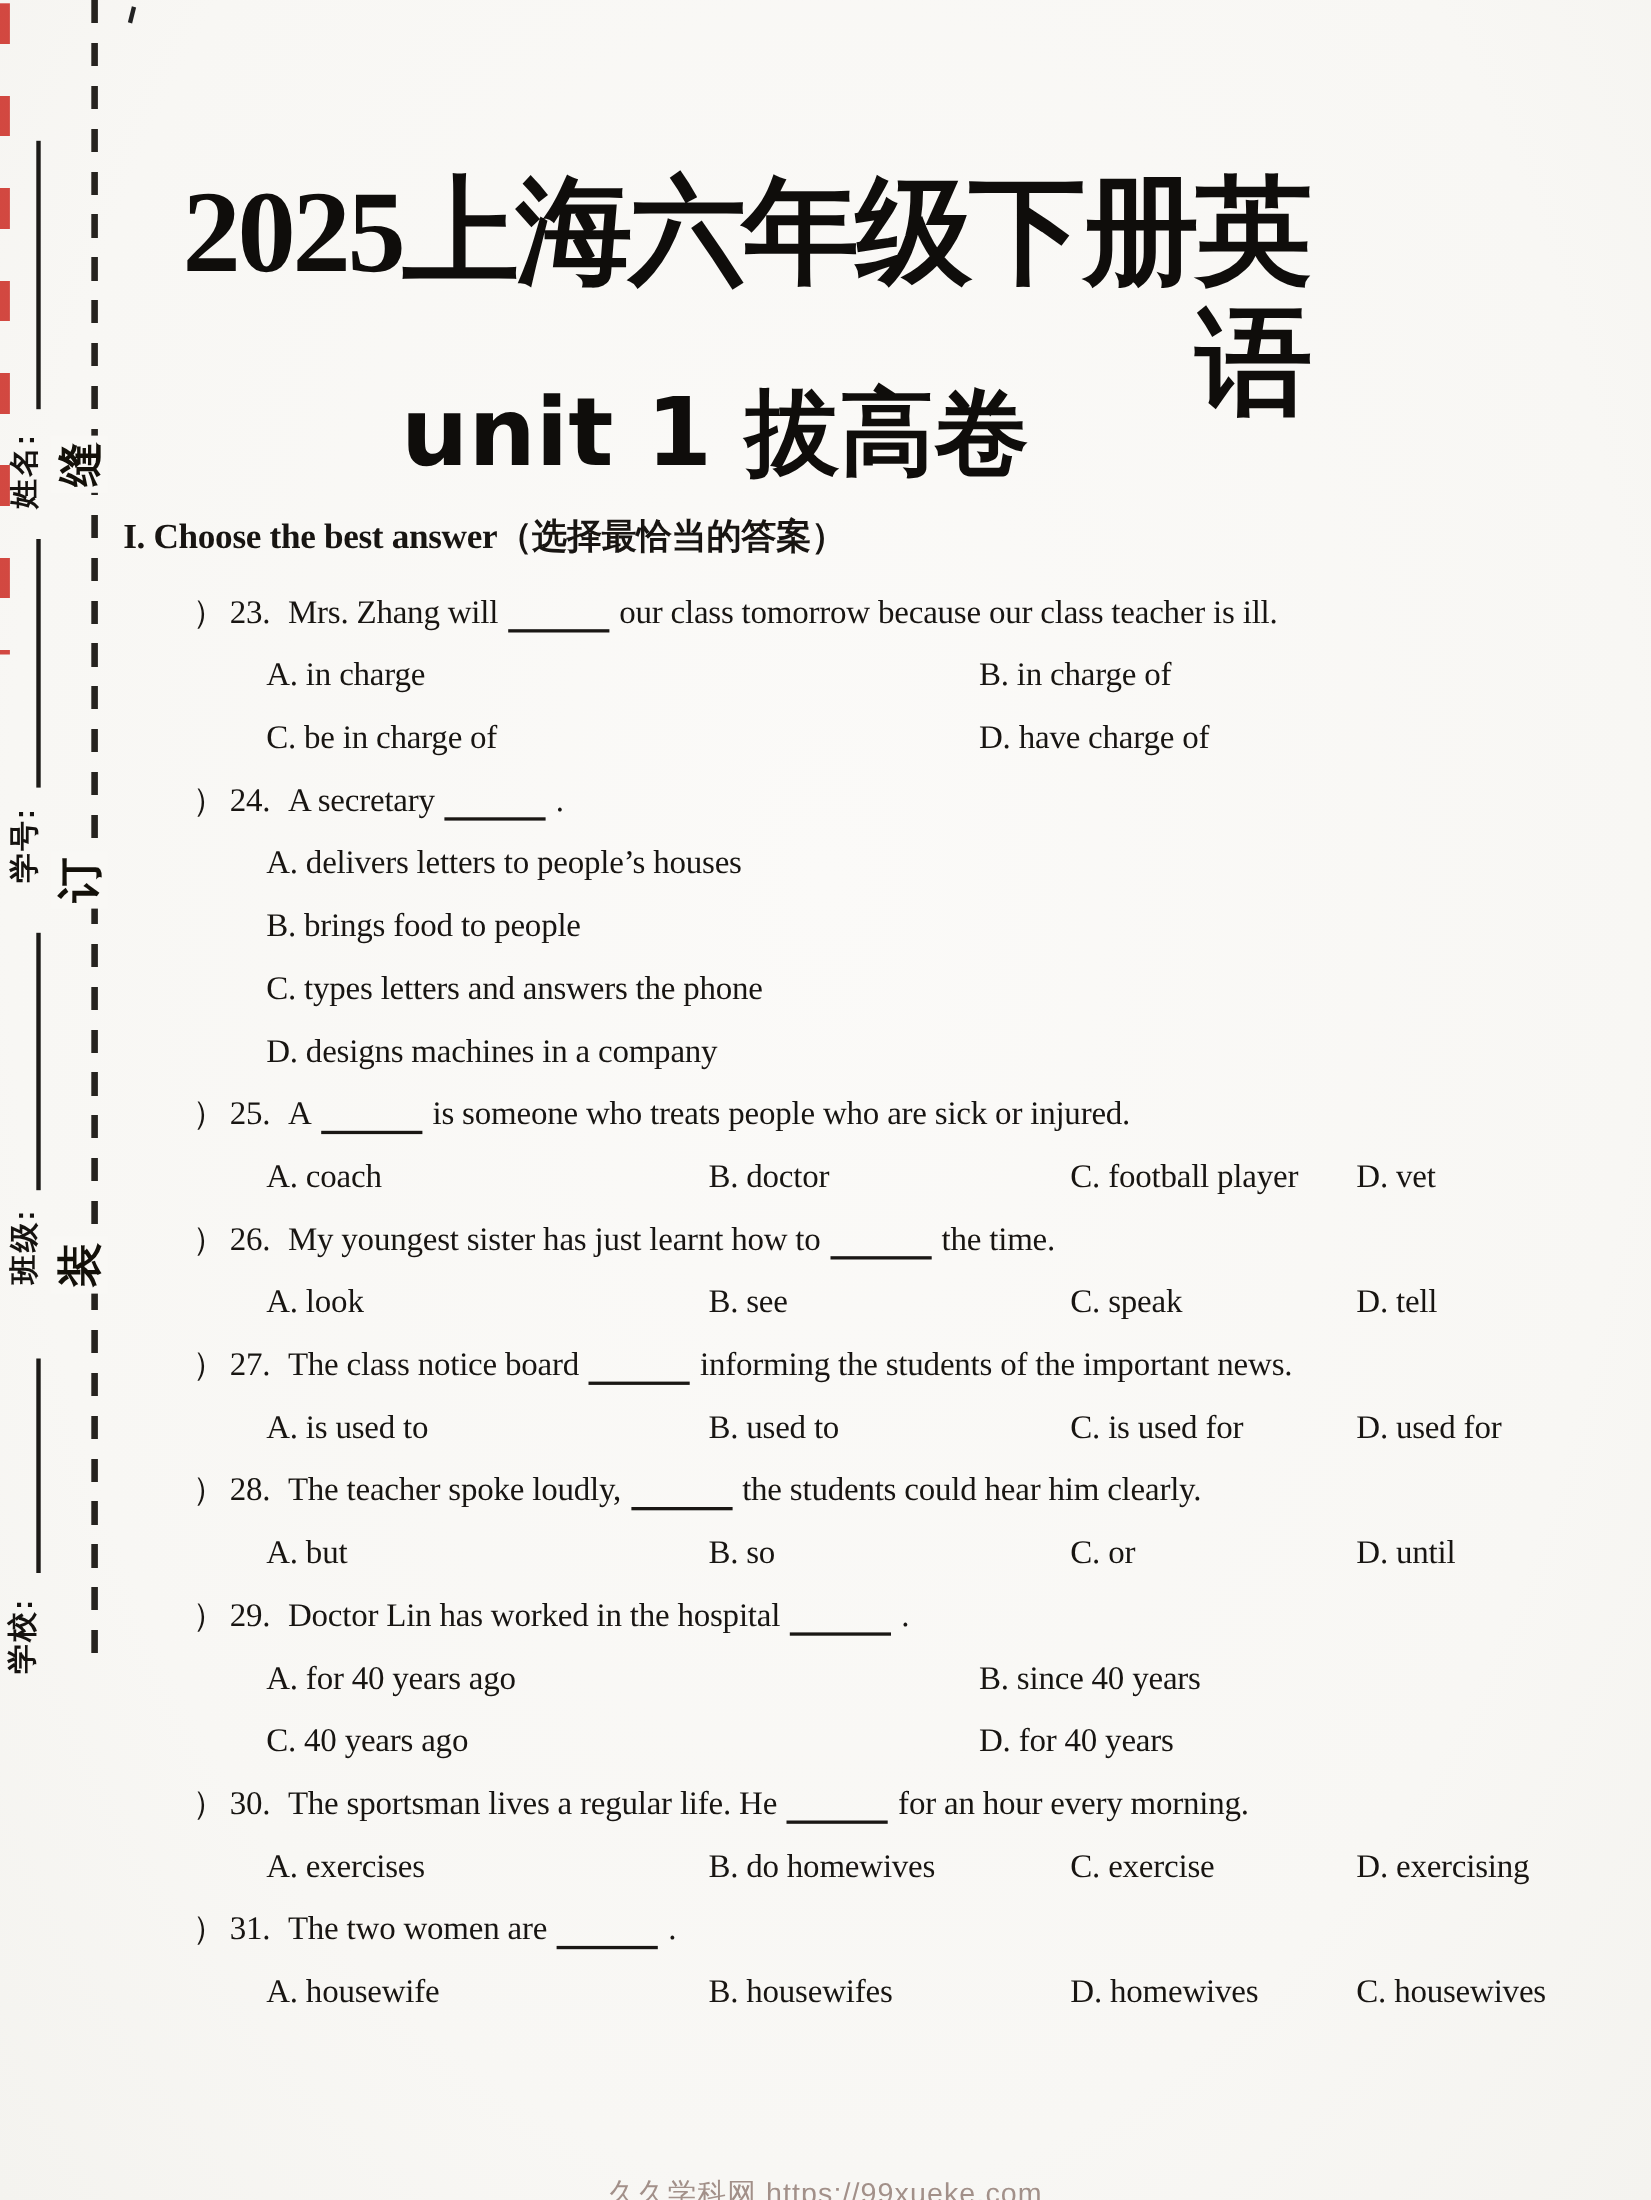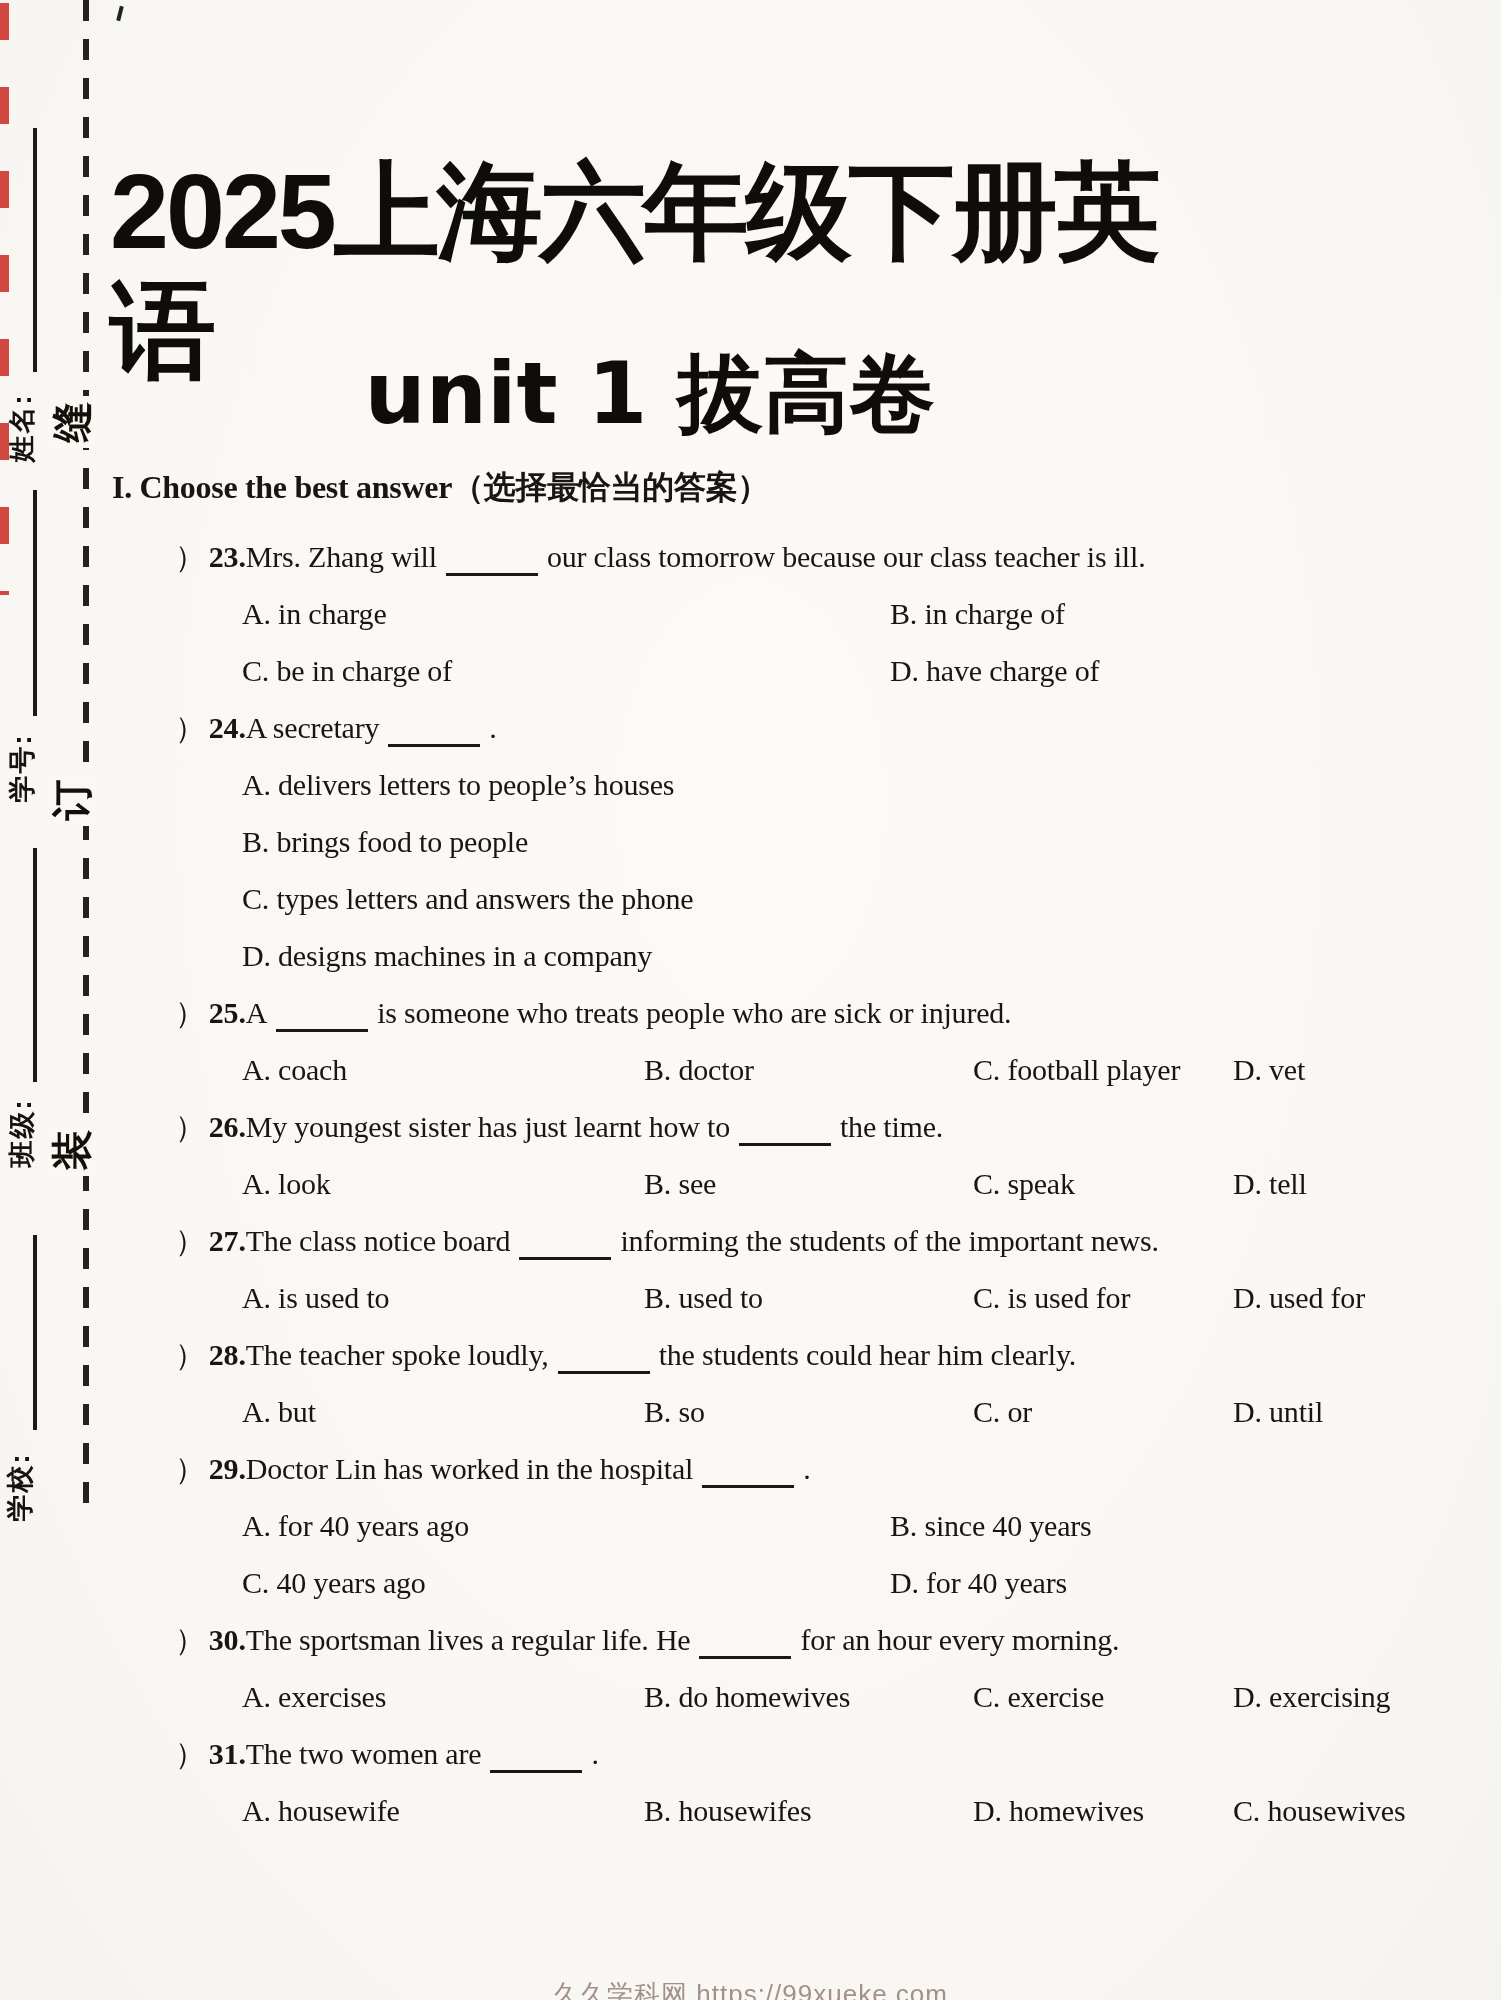--- a/index.html
+++ b/index.html
@@ -20,31 +20,31 @@
         transform:rotate(-90deg);white-space:nowrap;font-family:"Liberation Sans",sans-serif;font-weight:bold;}
   .mlabel{width:140px;height:36px;font-size:27px;letter-spacing:2px;color:#15120f;}
   .ml1{left:-48px;top:410px;} .ml2{left:-48px;top:750px;}
   .ml3{left:-48px;top:1115px;} .ml4{left:-50px;top:1469px;}
   .bchar{width:52px;height:52px;font-size:41px;background:#f9f8f5;color:#131009;z-index:2;}
   .bc1{left:46px;top:396px;} .bc2{left:46px;top:774px;} .bc3{left:46px;top:1124px;}
   .speck{position:absolute;left:118px;top:6px;width:4px;height:15px;background:#222;transform:rotate(14deg);}
 
   
   .content{position:absolute;left:110px;top:0;width:1390px;}
-  .t1{position:absolute;top:152px;left:0;width:1080px;text-align:left;
-        font-family:Liberation Sans, sans-serif;font-weight:900;font-size:106px;
+  .t1{position:absolute;top:152px;left:0;width:1080px;text-align:right;
+        font-family:Liberation Serif, serif;font-weight:900;font-size:106px;
         letter-spacing:-3px;line-height:1.12;color:#0f0d0b;}
   .t2{position:absolute;top:336px;left:0;width:1080px;text-align:center;
         font-family:"DejaVu Sans",sans-serif;font-weight:900;font-size:86px;color:#0f0d0b;}
   .hdr{position:absolute;top:466px;left:2px;font-size:32px;font-weight:bold;white-space:nowrap;letter-spacing:-0.3px;}
 
   .qs{position:absolute;top:528px;left:0;width:100%;font-size:30px;}
   .qline{line-height:57px;padding-left:65px;white-space:nowrap;letter-spacing:-0.2px;}
   .qparen{margin-right:4px;}
-  .qnum{font-weight:bold;margin-right:0;}
+  .qnum{font-weight:normal;margin-right:16px;}
   .blank{display:inline-block;width:92px;height:34px;border-bottom:3px solid #1a1714;
         margin:0 9px;vertical-align:-9px;}
   .opts{line-height:57px;letter-spacing:-0.2px;}
   .grid4{display:grid;padding-left:132px;grid-template-columns:402px 329px 260px auto;}
   .grid2{display:grid;padding-left:132px;grid-template-columns:648px auto;}
   .list .opt{display:block;padding-left:132px;}
   .opt{white-space:nowrap;}
 
   .footer{position:absolute;left:0;top:1942px;width:100%;text-align:center;
         font-family:"Liberation Sans",sans-serif;font-size:26px;color:#a29089;letter-spacing:1px;margin-top:35px;}

